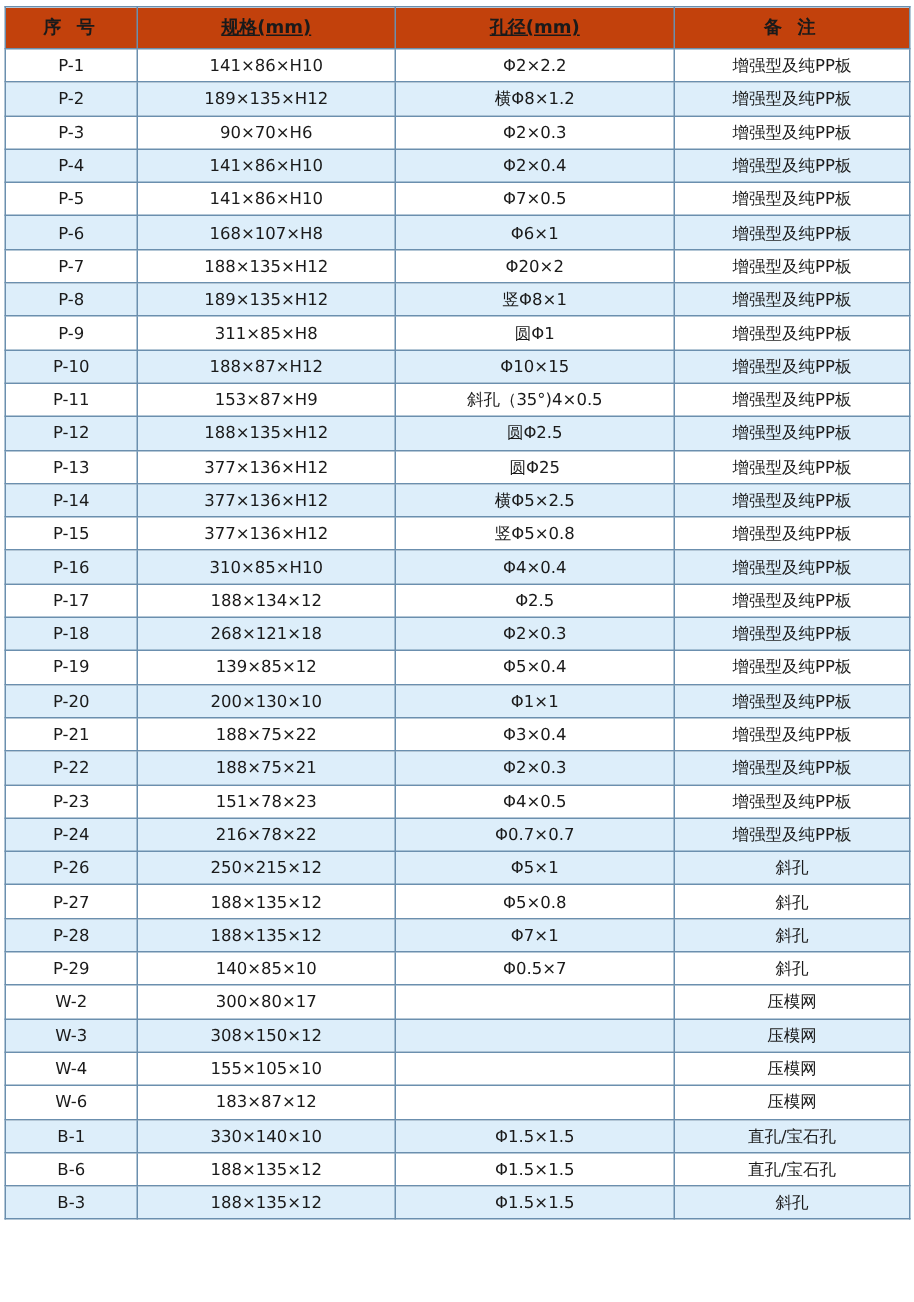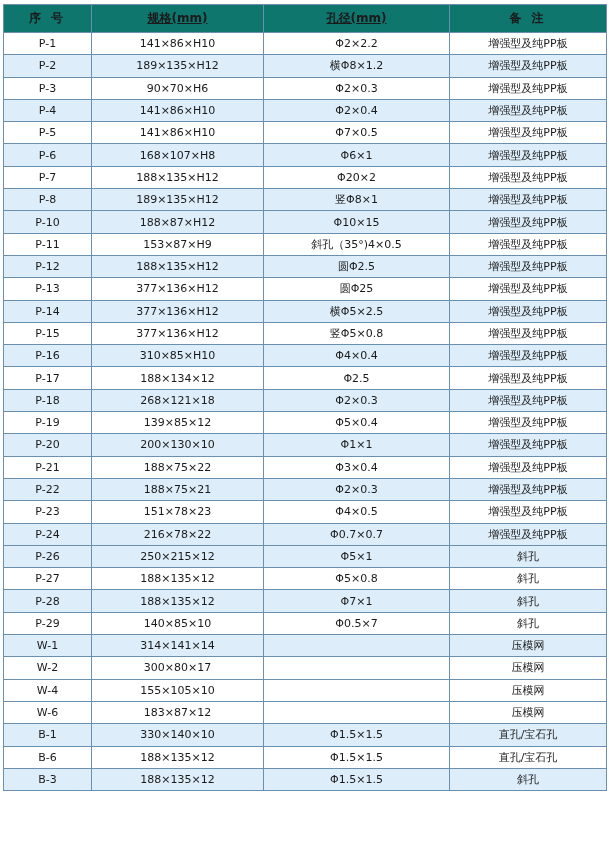--- a/index.html
+++ b/index.html
@@ -35,21 +35,21 @@
     text-align: center;
     vertical-align: middle;
     font-size: 11px;
     color: #1a1a1a;
     height: 21.3px;
     padding: 0 2px;
     white-space: nowrap;
     overflow: hidden;
   }
   table.spec thead th {
-    background: #0f766e;
+    background: #c2410c;
     font-weight: bold;
     font-size: 12px;
     letter-spacing: 3px;
     height: 27px;
   }
   table.spec thead th.unit {
     letter-spacing: 0px;
     text-decoration: underline;
   }
   tr.shade td {
@@ -120,20 +120,26 @@
           <td>188×135×H12</td>
           <td>Φ20×2</td>
           <td>增强型及纯PP板</td>
         </tr>
         <tr class="shade">
           <td>P-8</td>
           <td>189×135×H12</td>
           <td>竖Φ8×1</td>
           <td>增强型及纯PP板</td>
         </tr>
+        <tr class="plain">
+          <td>P-9</td>
+          <td>311×85×H8</td>
+          <td>圆Φ1</td>
+          <td>增强型及纯PP板</td>
+        </tr>
         <tr class="shade">
           <td>P-10</td>
           <td>188×87×H12</td>
           <td>Φ10×15</td>
           <td>增强型及纯PP板</td>
         </tr>
         <tr class="plain">
           <td>P-11</td>
           <td>153×87×H9</td>
           <td>斜孔（35°)4×0.5</td>
@@ -234,29 +240,29 @@
           <td>188×135×12</td>
           <td>Φ7×1</td>
           <td>斜孔</td>
         </tr>
         <tr class="plain">
           <td>P-29</td>
           <td>140×85×10</td>
           <td>Φ0.5×7</td>
           <td>斜孔</td>
         </tr>
-        <tr class="shade">
-          <td>W-1</td>
-          <td>314×141×14</td>
-          <td></td>
-          <td>压模网</td>
-        </tr>
         <tr class="plain">
           <td>W-2</td>
           <td>300×80×17</td>
+          <td></td>
+          <td>压模网</td>
+        </tr>
+        <tr class="shade">
+          <td>W-3</td>
+          <td>308×150×12</td>
           <td></td>
           <td>压模网</td>
         </tr>
         <tr class="plain">
           <td>W-4</td>
           <td>155×105×10</td>
           <td></td>
           <td>压模网</td>
         </tr>
         <tr class="plain">

